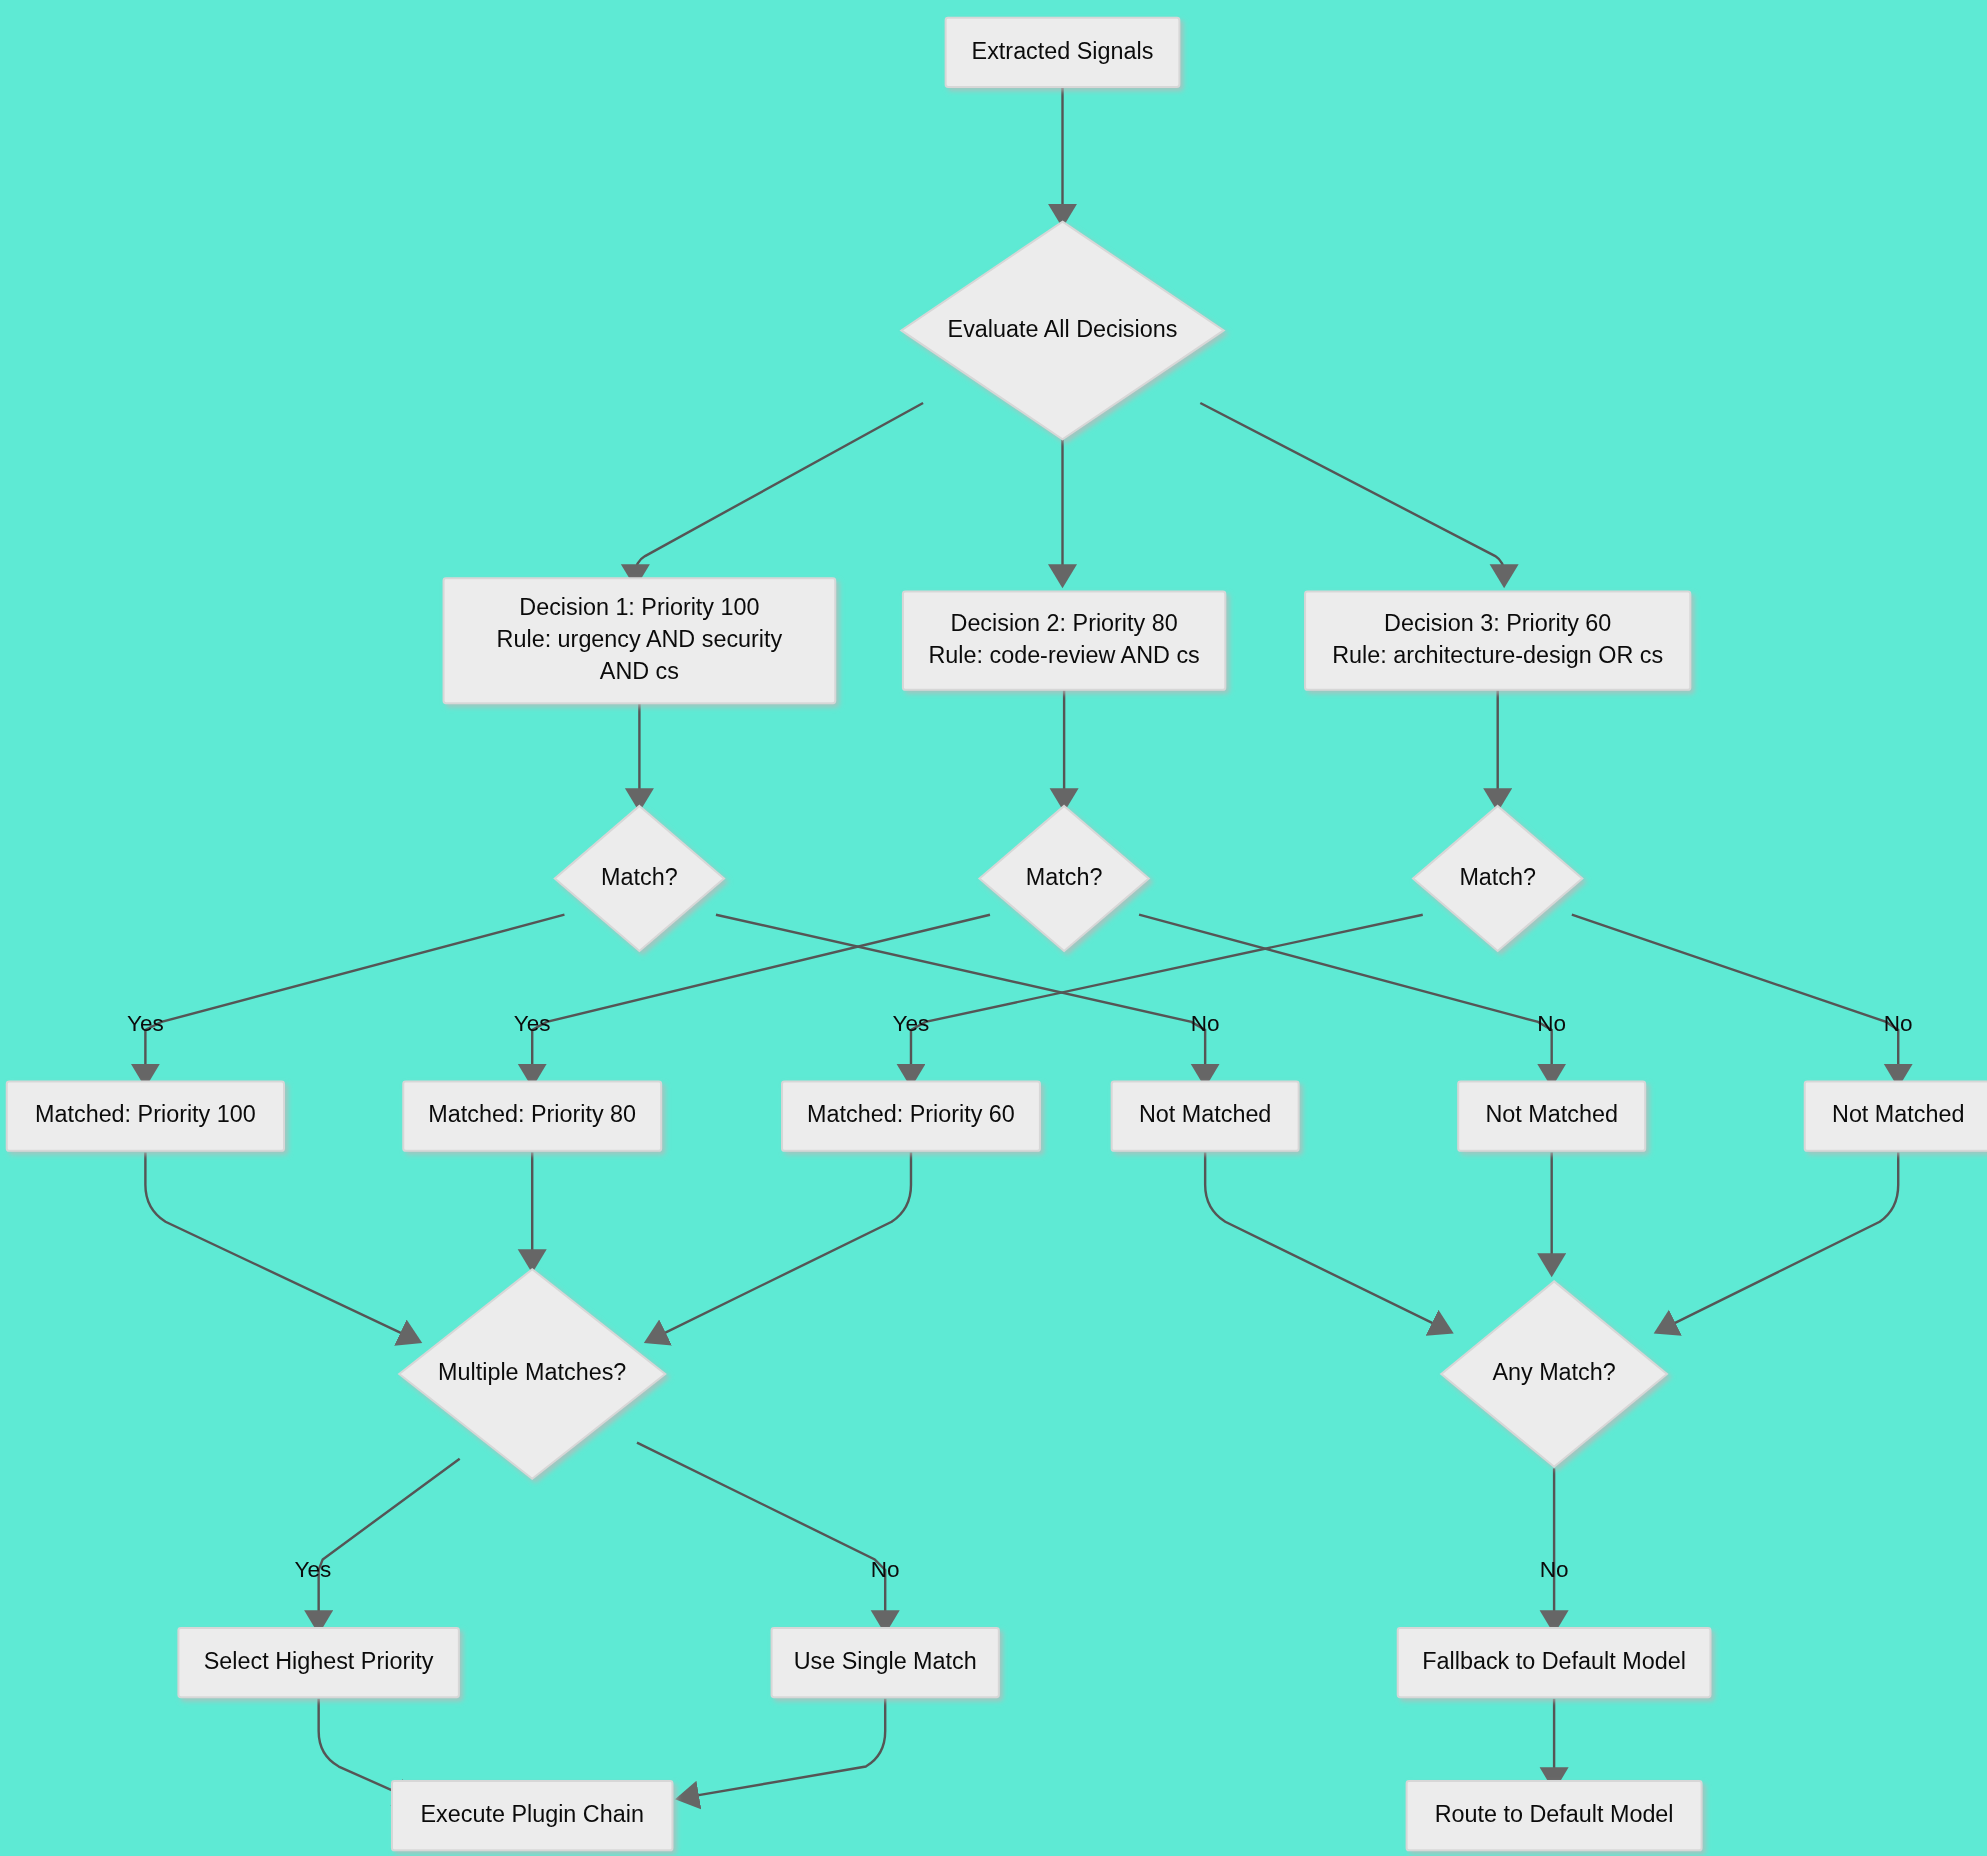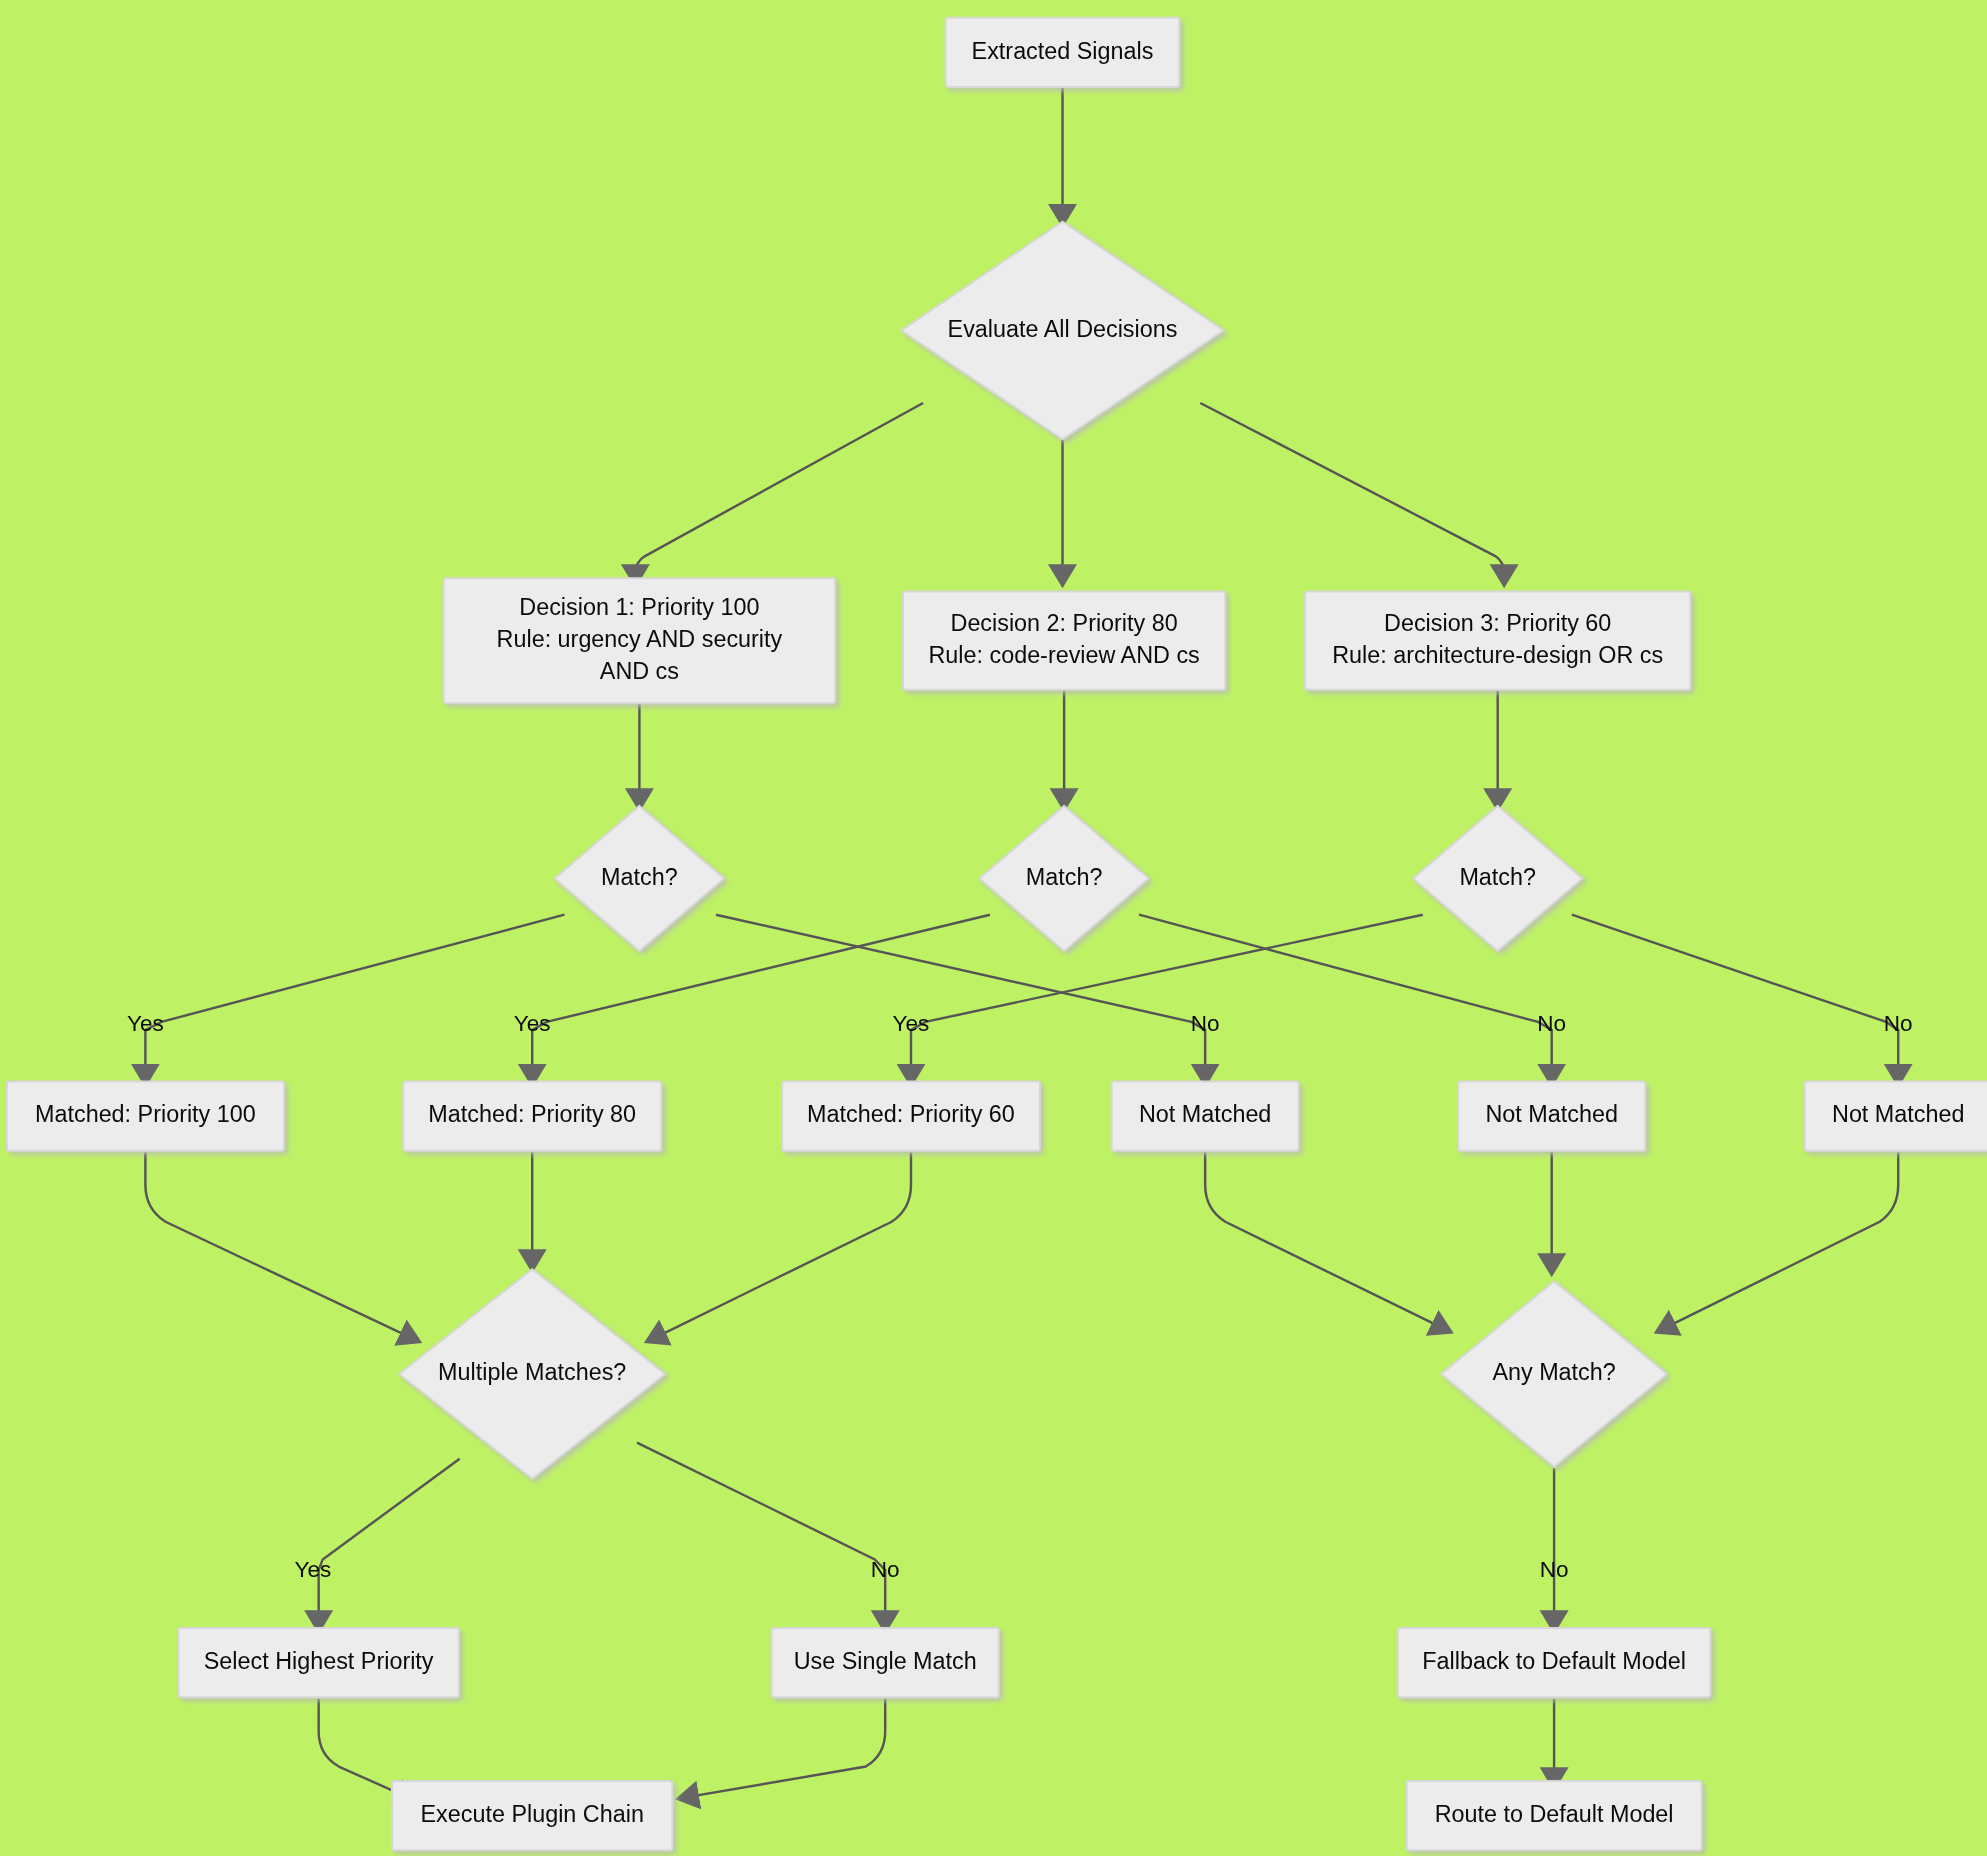--- a/index.html
+++ b/index.html
@@ -4,21 +4,21 @@
 <style>
   html, body {
     margin: 0;
     padding: 0;
     background: #ffffff;
   }
   #stage {
     position: relative;
     width: 1988px;
     height: 1856px;
-    background: #bef264;
+    background: #5eead4;
     font-family: "Liberation Sans", sans-serif;
     overflow: hidden;
   }
   svg#flow {
     position: absolute;
     left: 0;
     top: 0;
     width: 1988px;
     height: 1856px;
   }

